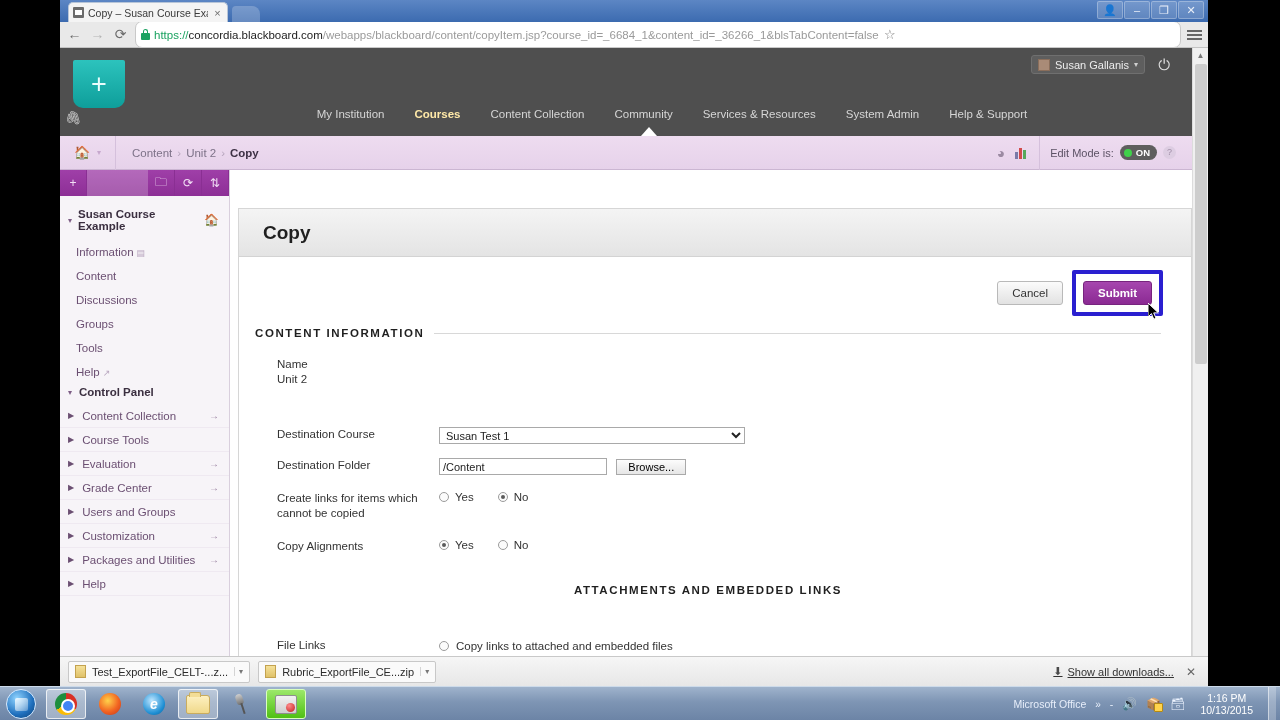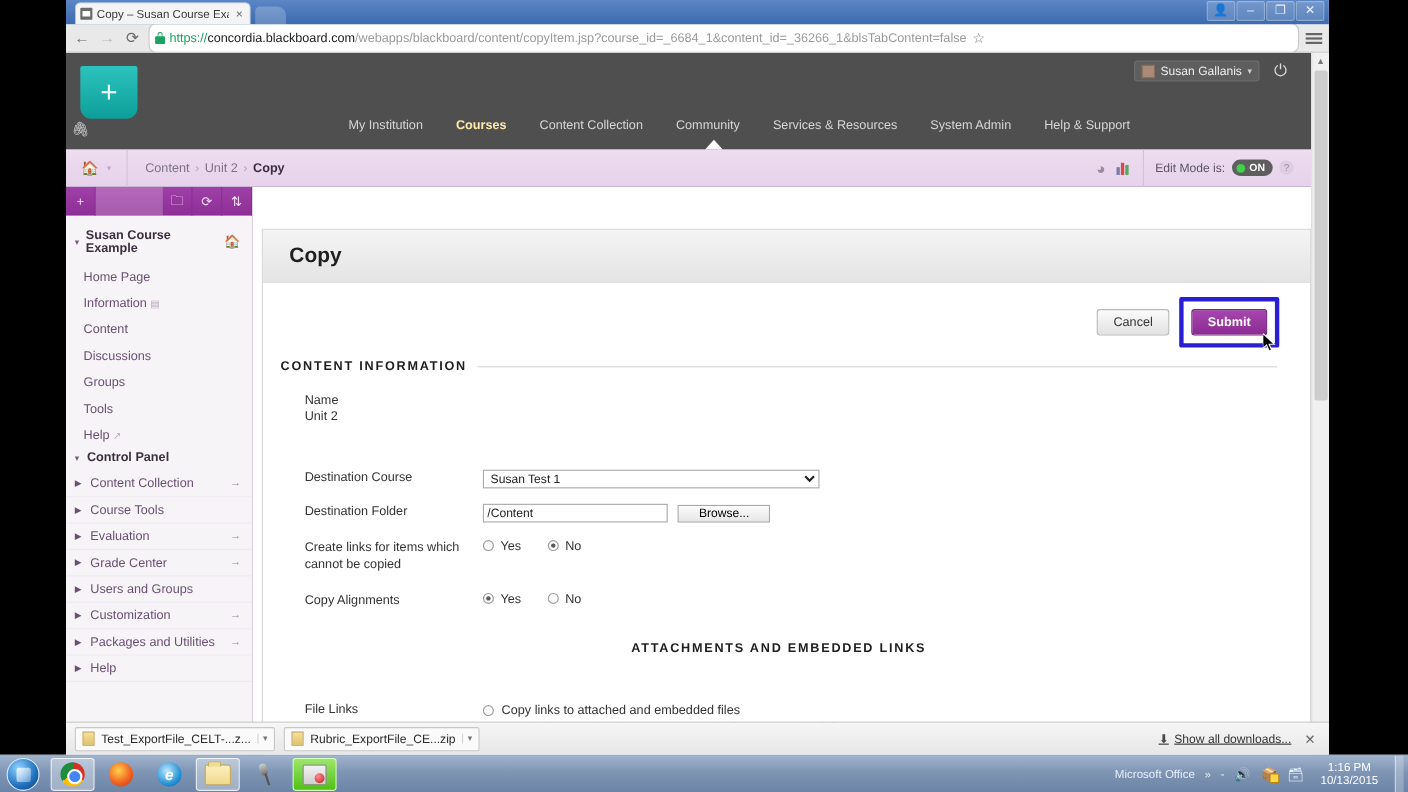--- a/index.html
+++ b/index.html
@@ -153,24 +153,24 @@
   .sec-head .rule { flex:1; height:1px; background:#d8d8d8; }
 
   .field { display:flex; padding:4px 0 4px 38px; align-items:flex-start; }
   .field .lab { width:162px; font-size:11.5px; color:#333; line-height:15px; flex:none;}
   .field .val { font-size:11.5px; color:#333; line-height:15px; }
 
   select.ddl { width:306px; height:17px; font-size:11px; font-family:"Liberation Sans",sans-serif;
                border:1px solid #a9a9a9; background:#fff; color:#222; padding:0 2px;}
   input.txt { width:168px; height:17px; font-size:11px; font-family:"Liberation Sans",sans-serif;
               border:1px solid #a9a9a9; padding:0 3px; color:#222; }
-  .browse { font-size:11px; font-family:"Liberation Sans",sans-serif; padding:1px 18px;
+  .browse { font-size:11px; font-family:"Liberation Sans",sans-serif; padding:1px 11px;
             border:1px solid #a9a9a9; background:linear-gradient(#fcfcfc,#e6e6e6); cursor:pointer;
             margin-left:6px; }
-  .radios { display:flex; gap:6px; font-size:11.5px; color:#333; }
+  .radios { display:flex; align-items:center; gap:6px; font-size:11.5px; color:#333; }
   .radios .gap { width:12px; }
   .radio { width:10px;height:10px;border-radius:50%; border:1px solid #9b9b9b; background:#fbfbfb;
            display:inline-block; position:relative; cursor:pointer; vertical-align:middle;}
   .radio.on::after { content:""; position:absolute; left:2px; top:2px; width:4px;height:4px;
                      border-radius:50%; background:#5a5a5a; }
   .radio-line { display:flex; align-items:center; gap:7px; font-size:11.5px; color:#333; padding:2px 0; }
 
   
   .pagescroll { position:absolute; right:0; top:0; width:16px; height:638px; background:#f0f0f0;
                 border-left:1px solid #dcdcdc; }
@@ -352,21 +352,20 @@
           <div class="spacer"></div>
           <div class="b">🗀</div>
           <div class="b">⟳</div>
           <div class="b">⇅</div>
         </div>
         <div class="sb-title">
           <span class="tw">▾</span>
           <span class="tx">Susan Course Example</span>
           <span class="home">🏠</span>
         </div>
-        <a class="sb-link"><span>Home Page</span></a>
         <a class="sb-link"><span>Information</span><span class="ext">▤</span></a>
         <a class="sb-link"><span>Content</span></a>
         <a class="sb-link"><span>Discussions</span></a>
         <a class="sb-link"><span>Groups</span></a>
         <a class="sb-link"><span>Tools</span></a>
         <a class="sb-link"><span>Help</span><span class="ext">↗</span></a>
 
         <div class="cp-head">
           <span class="tw">▾</span>
           <span class="tx">Control Panel</span>

